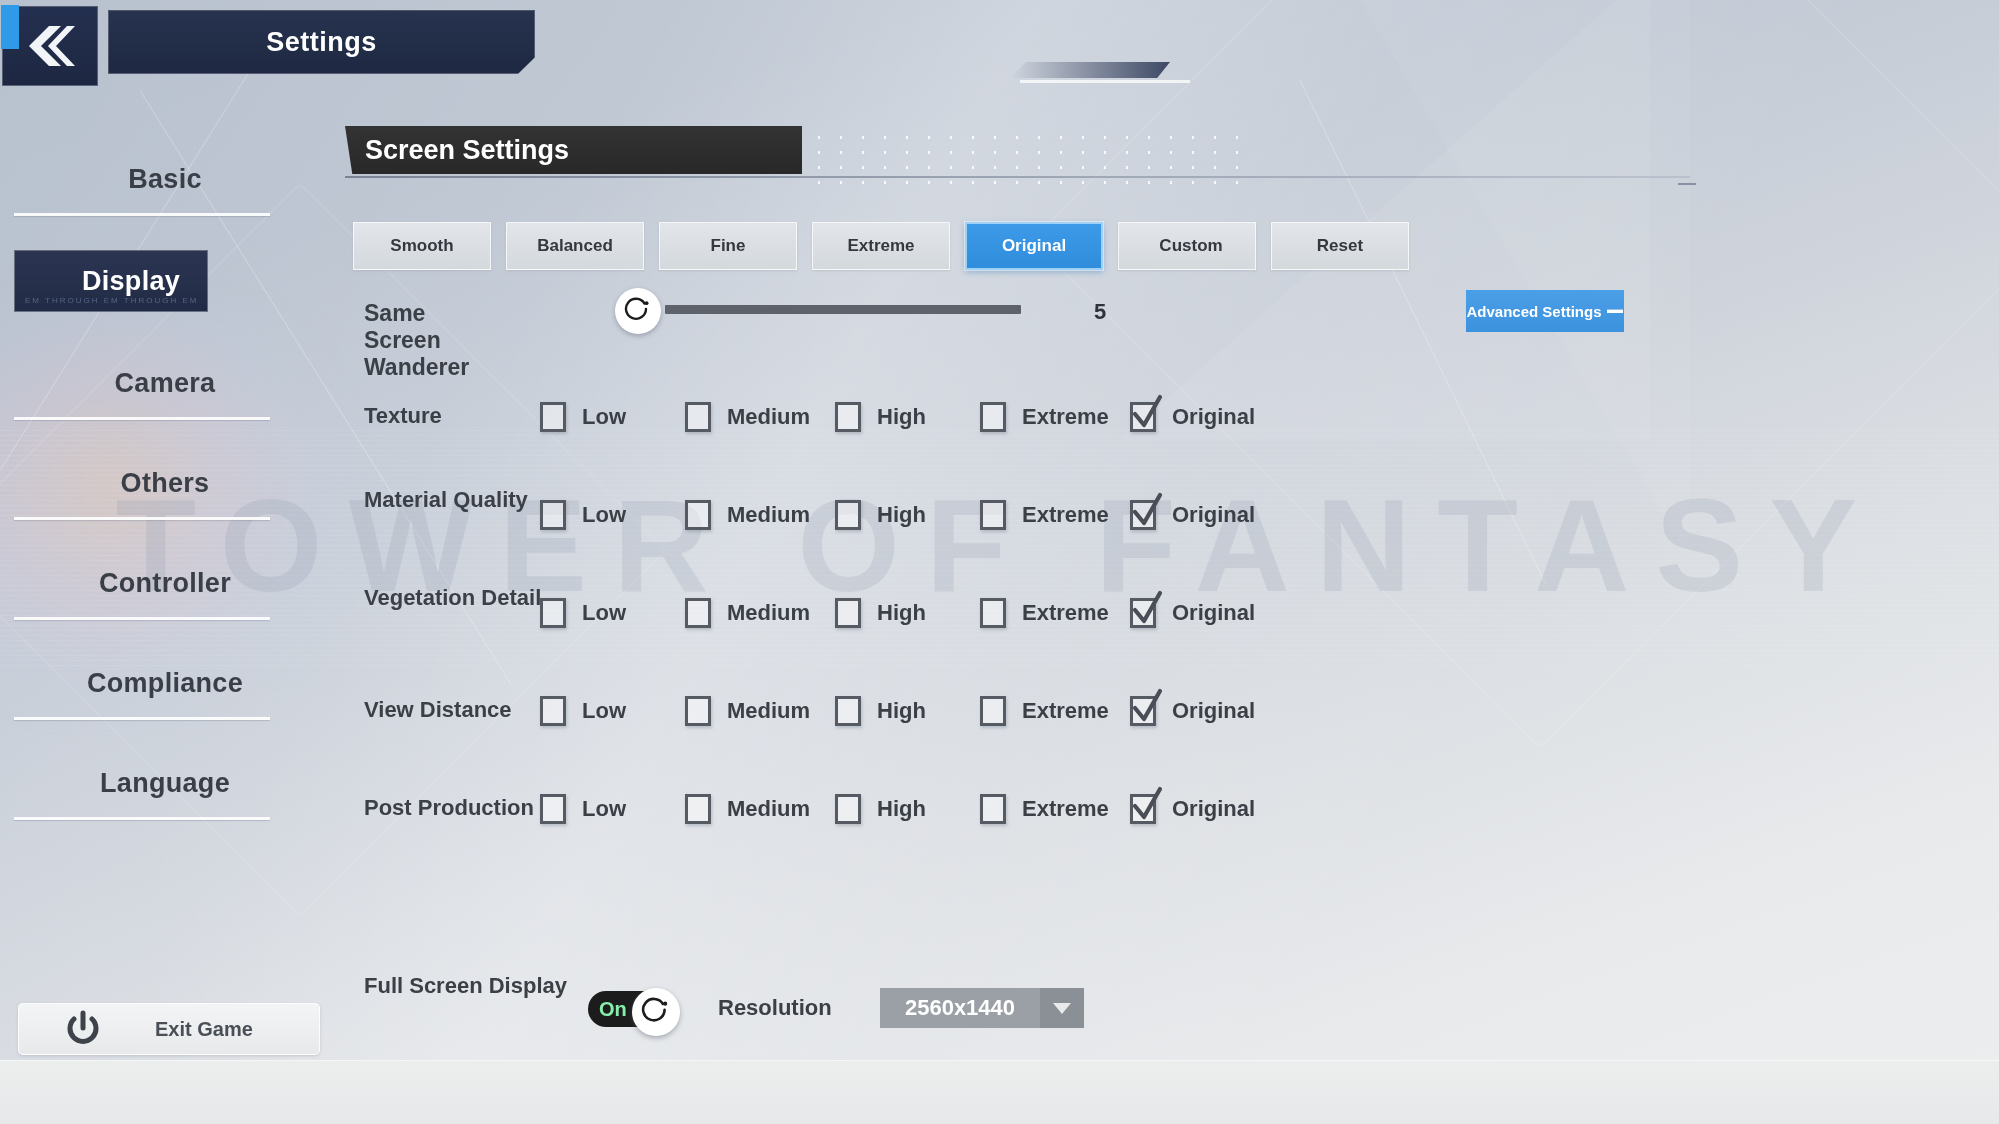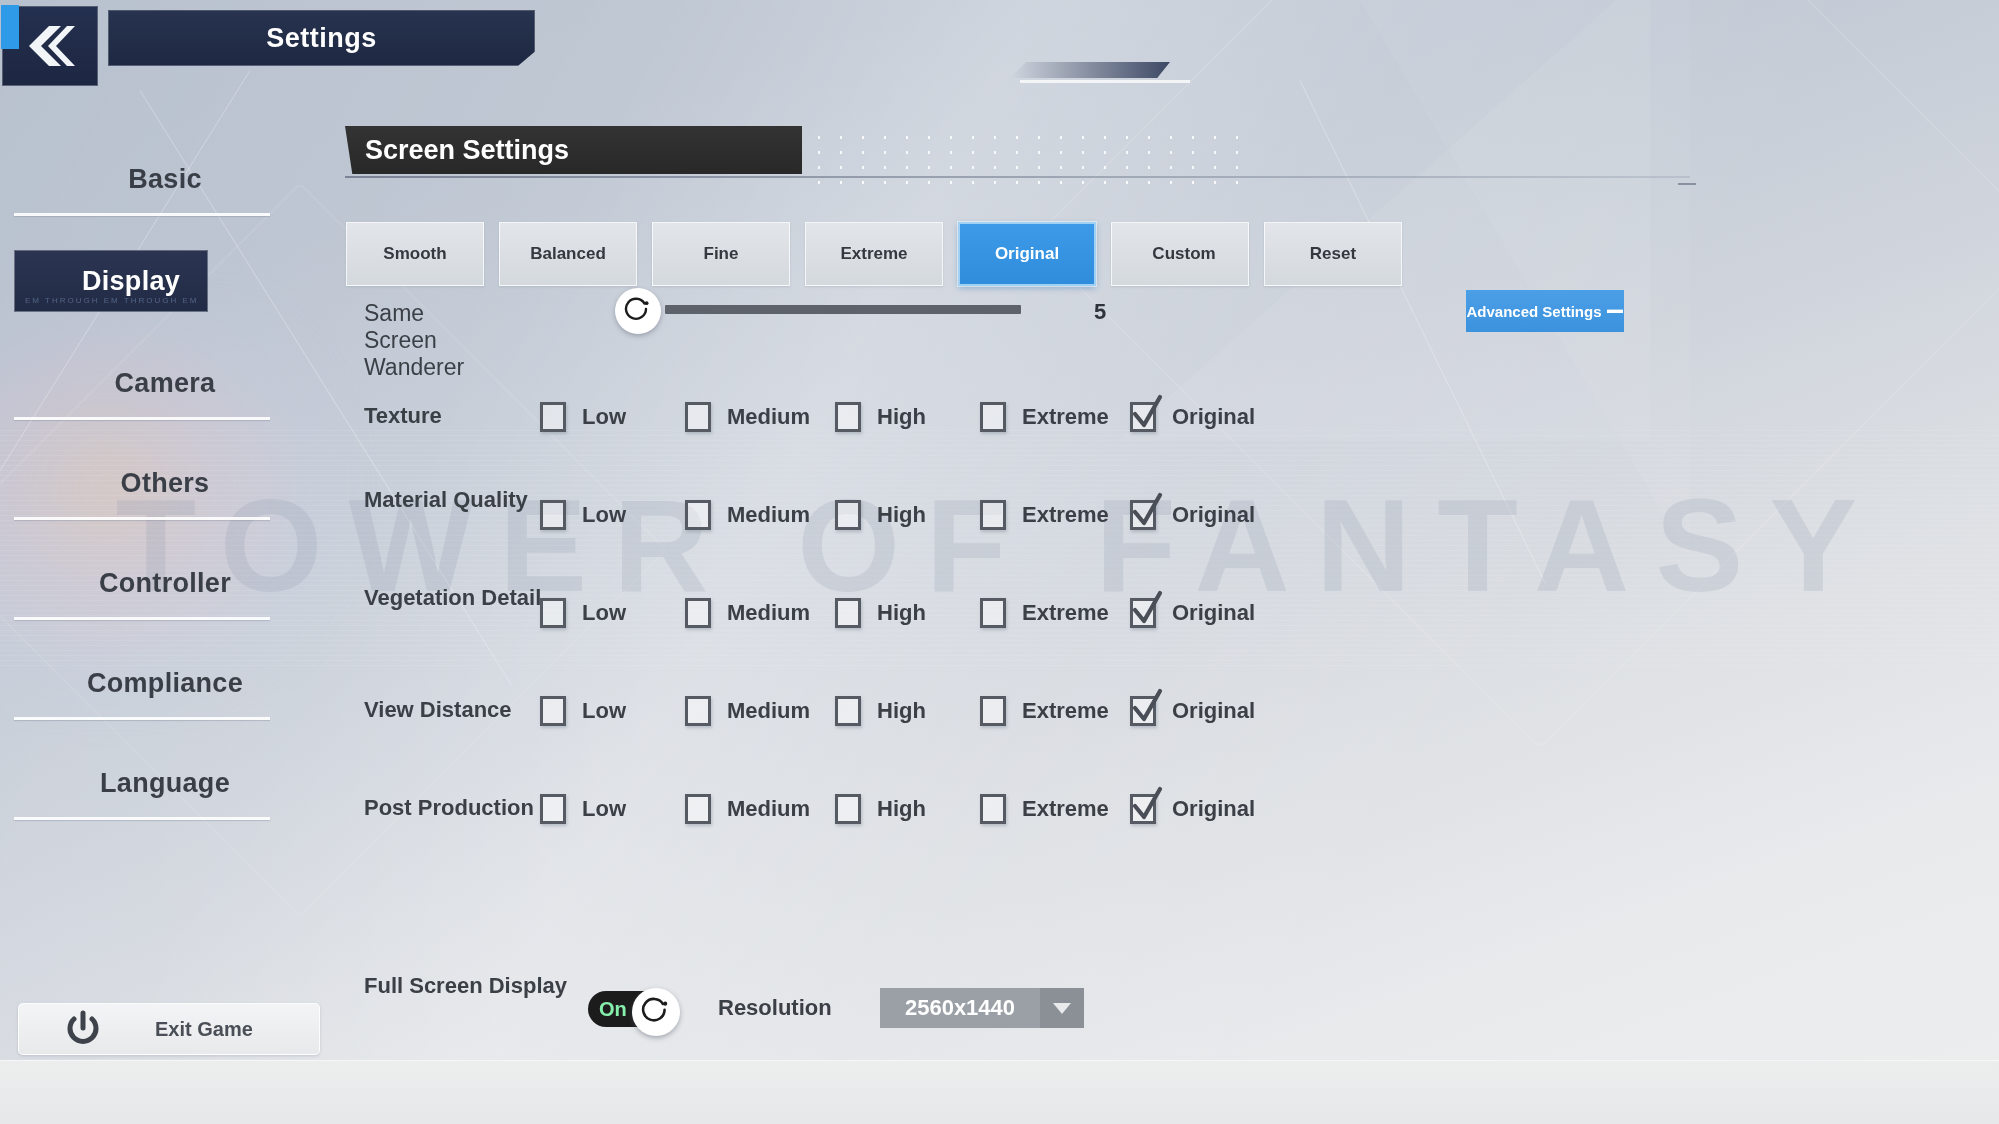--- a/index.html
+++ b/index.html
@@ -134,21 +134,21 @@
     position: absolute;
     left: -2px; top: -2px;
     width: 18px; height: 44px;
     background: #2f9ae8;
   }
   .back-chev { position: relative; z-index: 2; }
 
   .title-plate {
     position: absolute;
     left: 108px; top: 10px;
-    width: 427px; height: 56px;
+    width: 427px; height: 64px;
     background: linear-gradient(180deg,#27334f 0%, #1e2842 100%);
     border: 1px solid rgba(255,255,255,0.22);
     display: flex; align-items: center; justify-content: center;
     clip-path: polygon(0 0, 100% 0, 100% 74%, 96% 100%, 0 100%);
   }
   .title-plate .txt {
     color: #ffffff;
     font-size: 27px;
     font-weight: 700;
     letter-spacing: .5px;
@@ -270,40 +270,41 @@
     left: 1338px; top: 183px;
     width: 18px; height: 2px;
     background: rgba(120,130,148,0.8);
   }
 
   
   .preset-row { position: absolute; left: 6px; top: 222px; }
   .preset {
     position: absolute;
     top: 0;
-    width: 138px; height: 64px;
+    width: 138px; height: 48px;
     background: linear-gradient(180deg,#e2e5e9 0%, #d4d9de 100%);
     border: 1px solid rgba(255,255,255,0.75);
     display: flex; align-items: center; justify-content: center;
     font-size: 17px; font-weight: 700; color: #34383f;
     cursor: pointer;
     box-shadow: 0 1px 2px rgba(120,130,145,0.25);
+    margin-left: 7px;
   }
   .preset.selected {
     background: linear-gradient(180deg,#3c9ae8 0%, #2f8ddc 100%);
     border: 2px solid #9fd1f5;
     color: #ffffff;
     box-shadow: 0 0 0 1px rgba(255,255,255,0.5), 0 2px 6px rgba(40,110,180,0.4);
   }
 
   
   .slider-row { position: absolute; left: 0; top: 288px; height: 56px; }
   .slider-label {
     position: absolute; left: 24px; top: 12px;
-    font-size: 23px; font-weight: 400; color: #3b3f46;
+    font-size: 23px; font-weight: 700; color: #3b3f46;
   }
   .knob {
     position: absolute;
     left: 275px; top: 0px;
     width: 46px; height: 46px;
     border-radius: 50%;
     background: #ffffff;
     box-shadow: 0 2px 5px rgba(90,100,115,0.45);
     display: flex; align-items: center; justify-content: center;
     cursor: pointer;

